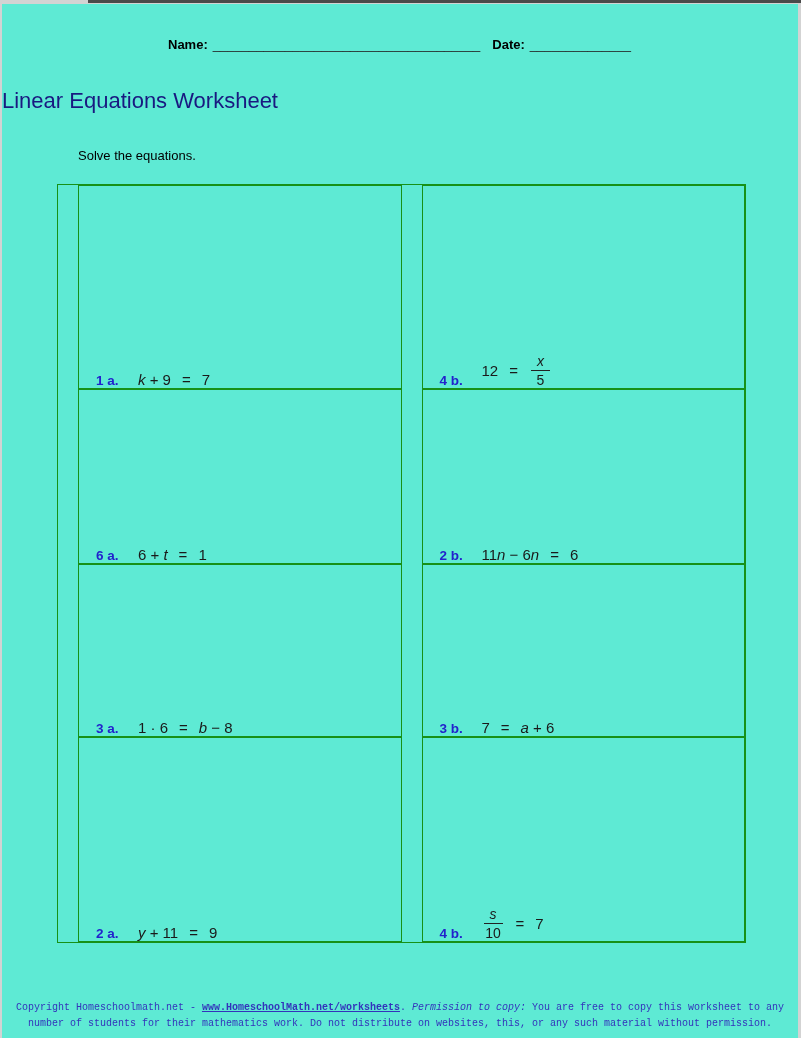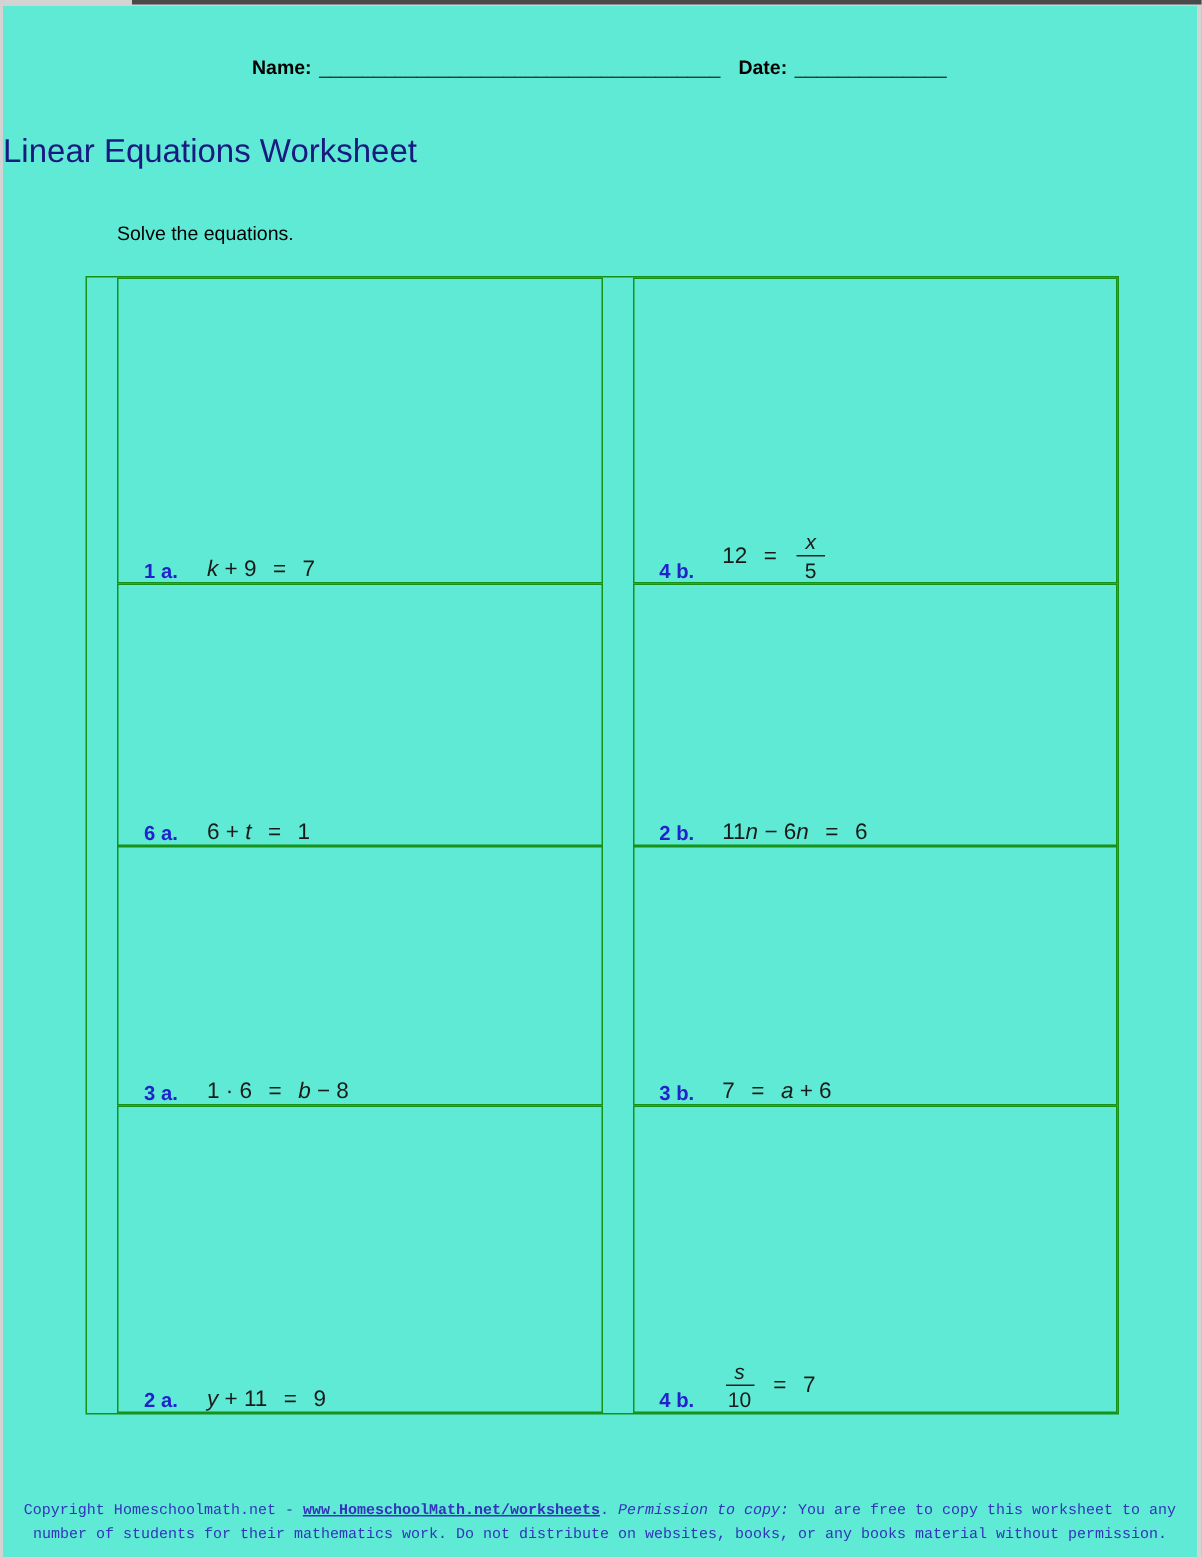--- a/index.html
+++ b/index.html
@@ -141,16 +141,16 @@
         <span class="equation"><span class="var">y</span><span> + 11</span><span class="eq">=</span><span>9</span></span>
       </div>
       <div class="cell">
         <span class="plabel">4 b.</span>
         <span class="equation"><span class="frac"><span class="num italic">s</span><span class="den">10</span></span><span class="eq">=</span><span>7</span></span>
       </div>
     </div>
 
   <div class="footer">
     <div class="line"><span>Copyright Homeschoolmath.net - </span><a href="#">www.HomeschoolMath.net/worksheets</a><span>.  </span><span class="ital">Permission to copy:</span><span> You are free to copy this worksheet to any</span></div>
-    <div class="line">number of students for their mathematics work. Do not distribute on websites, books, or any books material without permission.</div>
+    <div class="line">number of students for their mathematics work. Do not distribute on websites, this, or any such material without permission.</div>
   </div>
 
 </div>
 
 </body></html>

